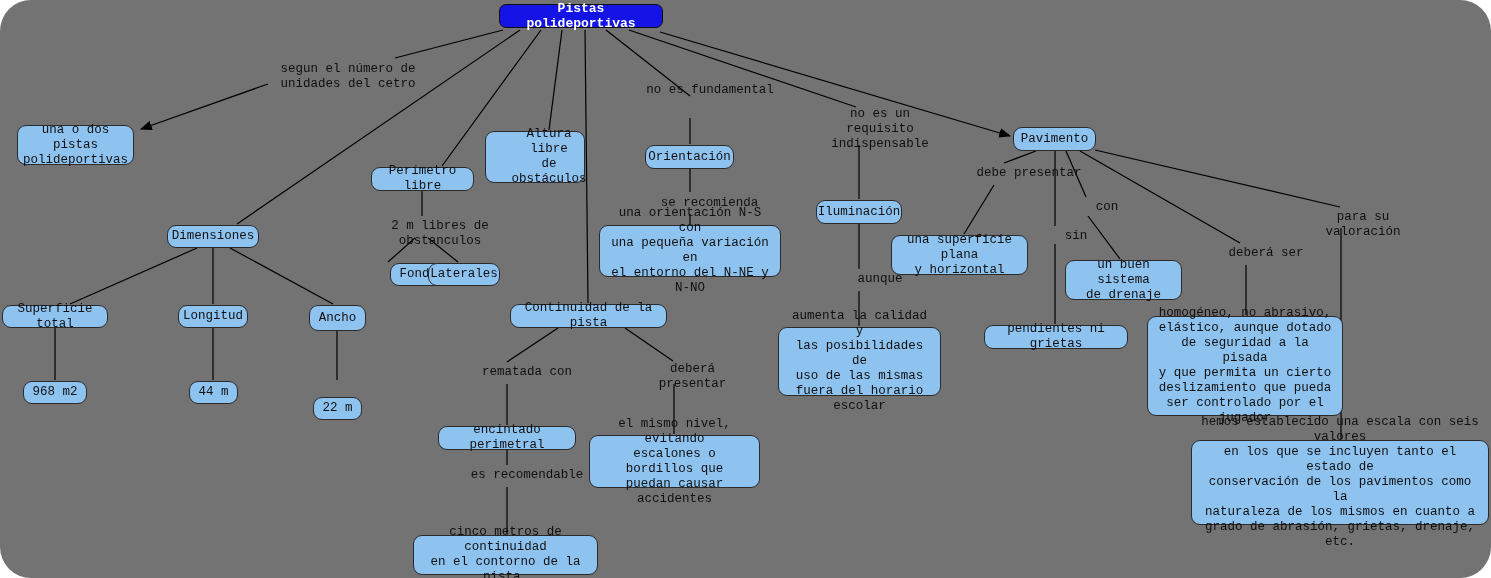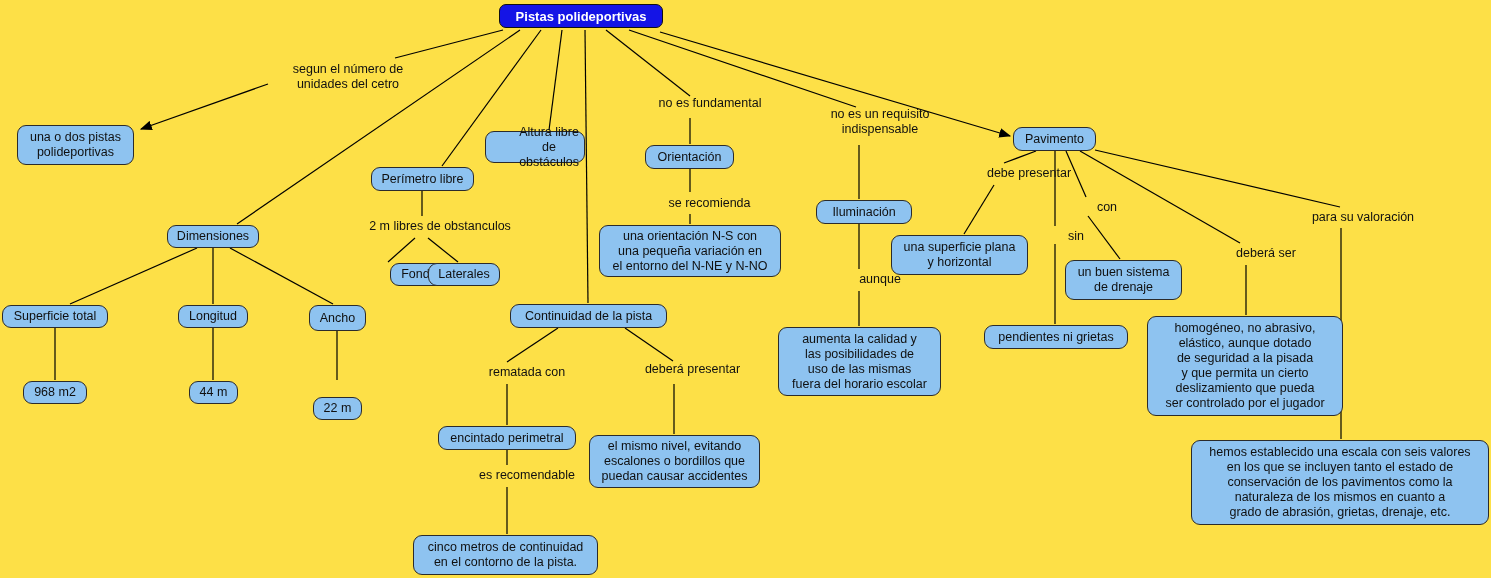--- a/index.html
+++ b/index.html
@@ -5,23 +5,24 @@
 <style>
   html, body {
     margin: 0;
     padding: 0;
     background: #ffffff;
   }
   #canvas {
     position: relative;
     width: 1491px;
     height: 578px;
-    background: #fde047;
-    font-family: Liberation Sans, sans-serif;
+    background: #737373;
+    font-family: Liberation Mono, monospace;
     overflow: hidden;
+    border-radius: 31px;
   }
   #edge-layer {
     position: absolute;
     left: 0;
     top: 0;
     width: 1491px;
     height: 578px;
     pointer-events: none;
   }
   .node {
@@ -122,34 +123,34 @@
       <div class="node" style="left: 167px; top: 225px; width: 92px; height: 23px;">Dimensiones</div>
       <div class="node" style="left: 2px; top: 305px; width: 106px; height: 23px;">Superficie total</div>
       <div class="node" style="left: 23px; top: 381px; width: 64px; height: 23px;">968 m2</div>
       <div class="node" style="left: 178px; top: 305px; width: 70px; height: 23px;">Longitud</div>
       <div class="node" style="left: 189px; top: 381px; width: 49px; height: 23px;">44 m</div>
       <div class="node" style="left: 309px; top: 305px; width: 57px; height: 26px;">Ancho</div>
       <div class="node" style="left: 313px; top: 381px; width: 49px; height: 23px; margin-top: 16px;">22 m</div>
       <div class="node" style="left: 371px; top: 167px; width: 103px; height: 24px;">Perímetro libre</div>
       <div class="node" style="left: 354px; top: 263px; width: 64px; height: 23px; margin-left: 36px;">Fondos</div>
       <div class="node" style="left: 428px; top: 263px; width: 72px; height: 23px;">Laterales</div>
-      <div class="node" style="left: 485px; top: 131px; width: 100px; height: 32px; padding-left: 35px;">Altura libre
+      <div class="node" style="left: 485px; top: 131px; width: 100px; height: 52px; padding-left: 35px;">Altura libre
 de obstáculos</div>
       <div class="node" style="left: 645px; top: 145px; width: 89px; height: 24px;">Orientación</div>
       <div class="node" style="left: 599px; top: 225px; width: 182px; height: 52px;">una orientación N-S con
 una pequeña variación en
 el entorno del N-NE y N-NO</div>
       <div class="node" style="left: 510px; top: 304px; width: 157px; height: 24px;">Continuidad de la pista</div>
       <div class="node" style="left: 438px; top: 426px; width: 138px; height: 24px;">encintado perimetral</div>
       <div class="node" style="left: 413px; top: 535px; width: 185px; height: 40px;">cinco metros de continuidad
 en el contorno de la pista.</div>
       <div class="node" style="left: 589px; top: 435px; width: 171px; height: 53px;">el mismo nivel, evitando
 escalones o bordillos que
 puedan causar accidentes</div>
-      <div class="node" style="left: 816px; top: 200px; width: 96px; height: 24px;">Iluminación</div>
+      <div class="node" style="left: 816px; top: 200px; width: 86px; height: 24px;">Iluminación</div>
       <div class="node" style="left: 778px; top: 327px; width: 163px; height: 69px;">aumenta la calidad y
 las posibilidades de
 uso de las mismas
 fuera del horario escolar</div>
       <div class="node" style="left: 1013px; top: 127px; width: 83px; height: 24px;">Pavimento</div>
       <div class="node" style="left: 891px; top: 235px; width: 137px; height: 40px;">una superficie plana
 y horizontal</div>
       <div class="node" style="left: 984px; top: 325px; width: 144px; height: 24px;">pendientes ni grietas</div>
       <div class="node" style="left: 1065px; top: 260px; width: 117px; height: 40px;">un buen sistema
 de drenaje</div>
@@ -162,21 +163,21 @@
       <div class="node" style="left: 1191px; top: 440px; width: 298px; height: 85px;">hemos establecido una escala con seis valores
 en los que se incluyen tanto el estado de
 conservación de los pavimentos como la
 naturaleza de los mismos en cuanto a
 grado de abrasión, grietas, drenaje, etc.</div>
     </div>
   <div id="labels-group">
       <div class="link-label" style="left: 258px; top: 62px; width: 140px;">segun el número de
 unidades del cetro</div>
       <div class="link-label" style="left: 345px; top: 219px; width: 150px;">2 m libres de obstanculos</div>
-      <div class="link-label" style="left: 625px; top: 96px; width: 130px;">no es fundamental</div>
+      <div class="link-label" style="left: 625px; top: 83px; width: 130px;">no es fundamental</div>
       <div class="link-label" style="left: 637px; top: 196px; width: 105px;">se recomienda</div>
       <div class="link-label" style="left: 798px; top: 107px; width: 124px;">no es un requisito
 indispensable</div>
       <div class="link-label" style="left: 834px; top: 272px; width: 52px;">aunque</div>
       <div class="link-label" style="left: 457px; top: 365px; width: 100px;">rematada con</div>
       <div class="link-label" style="left: 615px; top: 362px; width: 115px;">deberá presentar</div>
       <div class="link-label" style="left: 447px; top: 468px; width: 120px;">es recomendable</div>
       <div class="link-label" style="left: 956px; top: 166px; width: 106px;">debe presentar</div>
       <div class="link-label" style="left: 1041px; top: 229px; width: 30px;">sin</div>
       <div class="link-label" style="left: 1070px; top: 200px; width: 34px;">con</div>

